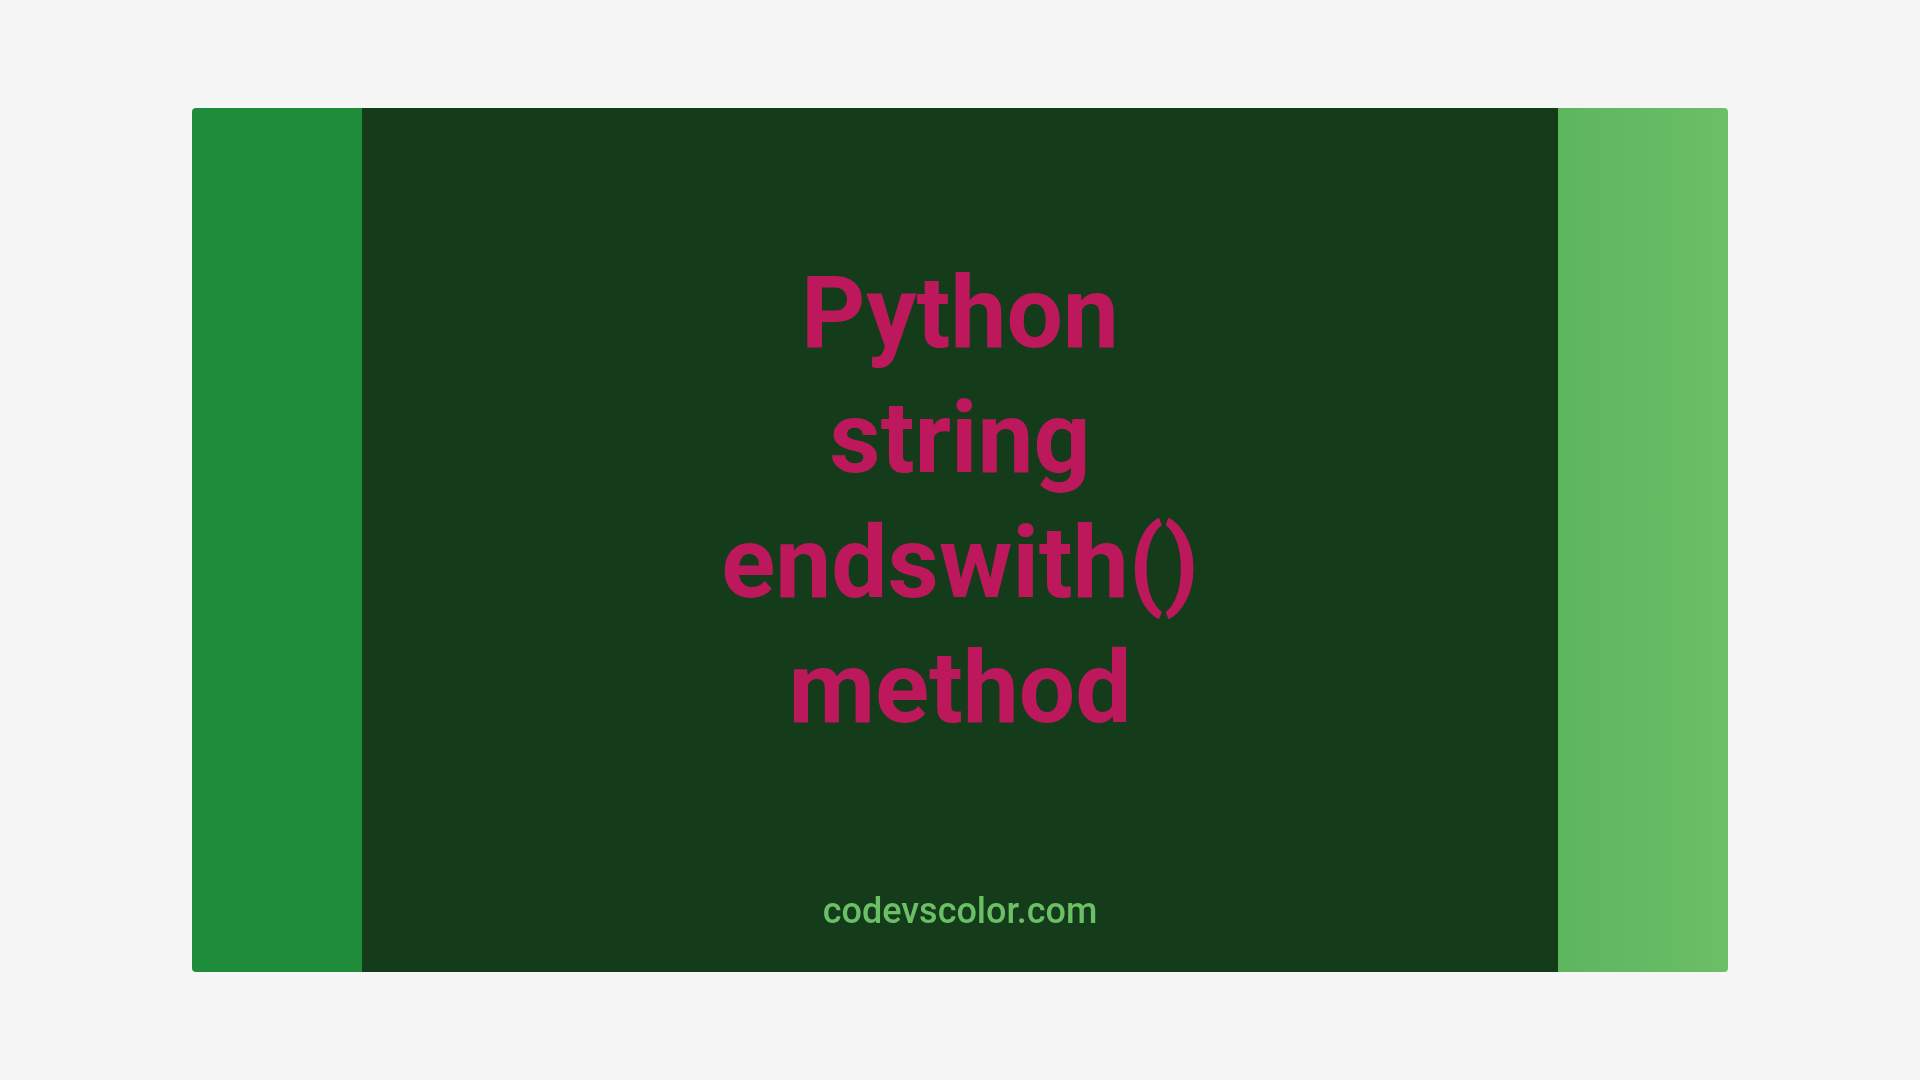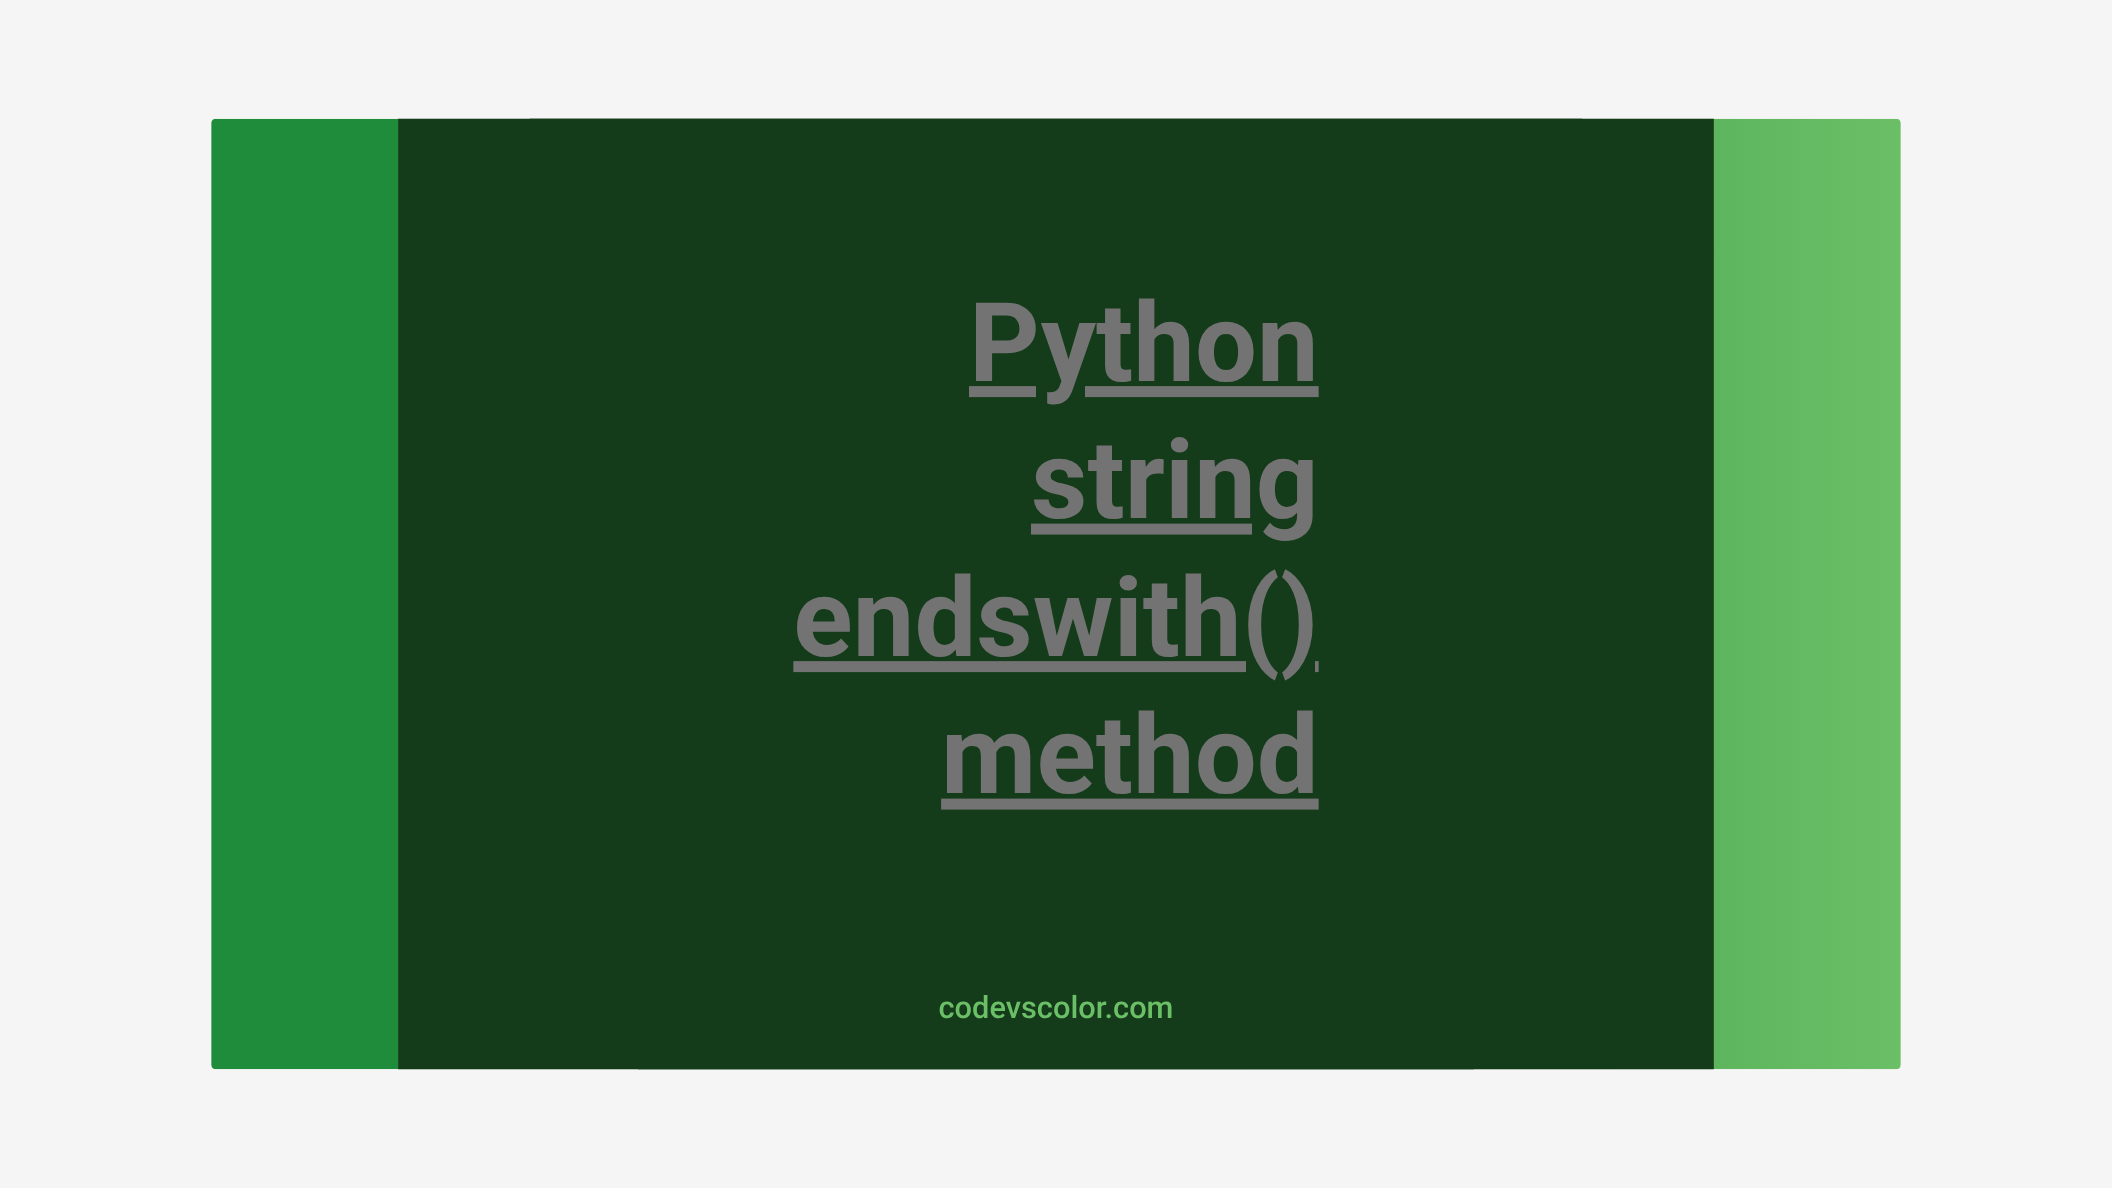--- a/index.html
+++ b/index.html
@@ -40,36 +40,35 @@
       right: 170px;
       bottom: -50px;
       background: #143b1a;
     }
     
     .title {
       position: absolute;
       top: 50%;
       left: 50%;
       transform: translate(-50%, -58%);
-      color: #737373;
+      color: #be185d;
       font-size: 100px;
       font-weight: 700;
       line-height: 1.25;
-      text-align: right;
+      text-align: center;
       white-space: pre-line;
-      text-decoration: underline;
     }
     
     .watermark {
       position: absolute;
       bottom: 40px;
       left: 50%;
       transform: translateX(-50%);
       color: #6bbf66;
-      font-size: 28px;
+      font-size: 36px;
       font-weight: 500;
       text-align: left;
     }
   </style>
 </head>
 <body>
 
 <div class="card">
   <div class="bg-gradient"></div>
 

